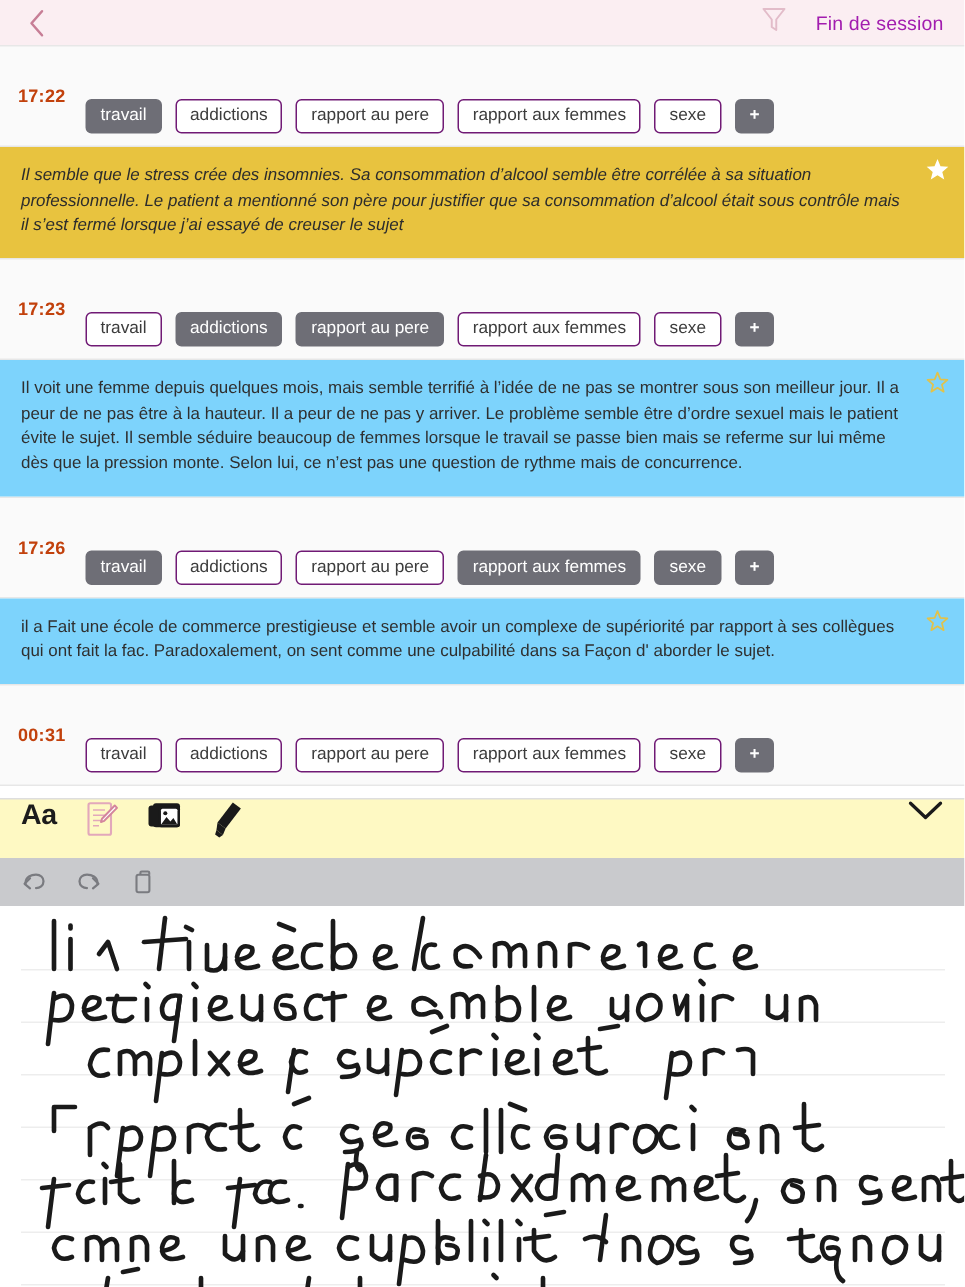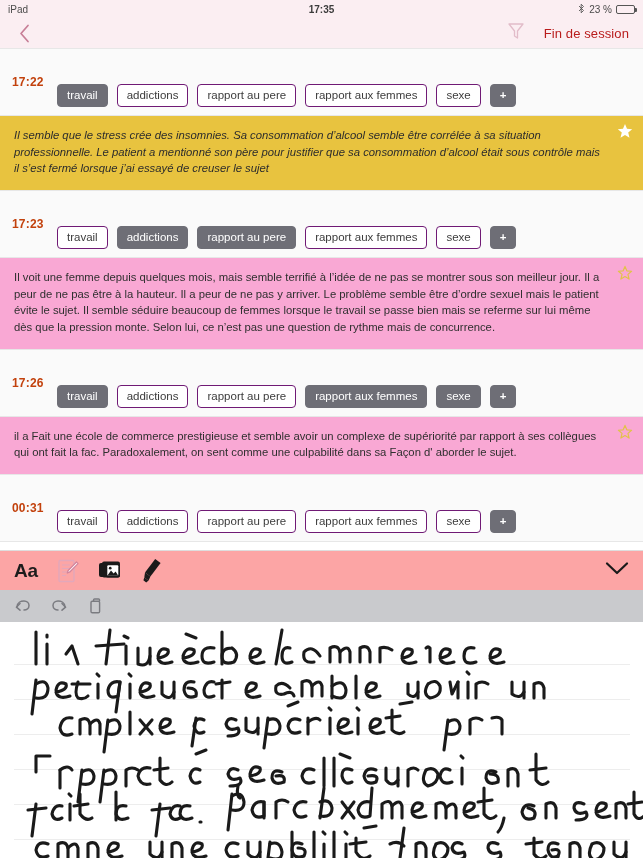--- a/index.html
+++ b/index.html
@@ -44,21 +44,21 @@
     height: 30px; background: #fbeef2;
     display: flex; align-items: center; padding: 0 14px;
     position: relative;
   }
   .back-chevron {
     width: 20px; height: 20px; display: flex; align-items: center; justify-content: center;
     color: #c77e96; font-size: 22px; line-height: 1; font-weight: 300;
   }
   .nav-right { margin-left: auto; display: flex; align-items: center; gap: 18px; }
   .funnel { display: block; }
-  .fin-session { color: #b91c1c; font-size: 13px; letter-spacing: .1px; }
+  .fin-session { color: #a21caf; font-size: 13px; letter-spacing: .1px; }
 
   
   .feed { background: #ffffff; }
   .tagrow {
     display: flex; align-items: center; gap: 9px;
     padding: 8px 10px 8px 12px;
     background: #fafafa;
     border-top: 1px solid #e7e7e7;
     border-bottom: 1px solid #e7e7e7;
   }
@@ -74,33 +74,33 @@
   .tag.on { background: #6e6e76; border-color: #6e6e76; color: #ffffff; }
   .tag.add {
     background: #6e6e76; border-color: #6e6e76; color: #ffffff;
     font-weight: bold; padding: 4px 9px;
   }
 
   .note {
     position: relative;
     padding: 11px 40px 13px 14px;
     font-size: 11.3px; line-height: 1.47; color: #2f2f2f;
-    background: #f9a8d4;
+    background: #7dd3fc;
   }
   .note.highlight { background: #e8c33f; color: #2c2c2c; font-style: italic; }
   .note .star {
     position: absolute; top: 7px; right: 10px;
     width: 16px; height: 16px;
   }
 
   
   .edtoolbar {
-    height: 40px; background: #fca5a5;
+    height: 40px; background: #fef9c3;
     border-top: 1px solid #dedede;
-    display: flex; align-items: center; padding: 0 14px; gap: 18px;
+    display: flex; align-items: flex-start; padding: 0 14px; gap: 18px;
   }
   .aa { font-size: 19px; font-weight: bold; color: #1c1c1c; letter-spacing: -.3px; }
   .tb-icon { display: flex; align-items: center; justify-content: center; }
   .chev-down { margin-left: auto; color: #1c1c1c; }
 
   .undobar {
     height: 32px; background: #c9cacd;
     display: flex; align-items: center; padding: 0 13px; gap: 20px;
   }
   .ub-icon { color: #7a7b80; display: flex; align-items: center; }
@@ -110,33 +110,20 @@
   .rule {
     position: absolute; left: 14px; right: 13px; height: 1px; background: #ededed;
   }
   .ink { position: absolute; left: 0; top: 0; }
 </style>
 </head>
 <body>
 
 <div id="app">
 
-  <div class="statusbar">
-    <span class="device">iPad</span>
-    <span class="clock">17:35</span>
-    <span class="right">
-      <span>
-        <svg width="7" height="11" viewBox="0 0 7 11">
-            <path d="M1 3 L5.5 7.5 L3.2 9.8 L3.2 1.2 L5.5 3.5 L1 8" fill="none" stroke="#555" stroke-width="0.9"></path>
-          </svg>
-      </span>
-      <span>23 %</span>
-      <span class="batt-shell"><span class="batt-fill"></span></span>
-    </span>
-  </div>
 
   <div class="navbar">
     <div class="back-chevron">
       <svg width="11" height="19" viewBox="0 0 11 19">
           <path d="M9 1.5 L2 9.5 L9 17.5" fill="none" stroke="#c77e96" stroke-width="1.7" stroke-linecap="round" stroke-linejoin="round"></path>
         </svg>
     </div>
     <div class="nav-right">
       <span class="funnel">
         <svg width="20" height="20" viewBox="0 0 20 20">

